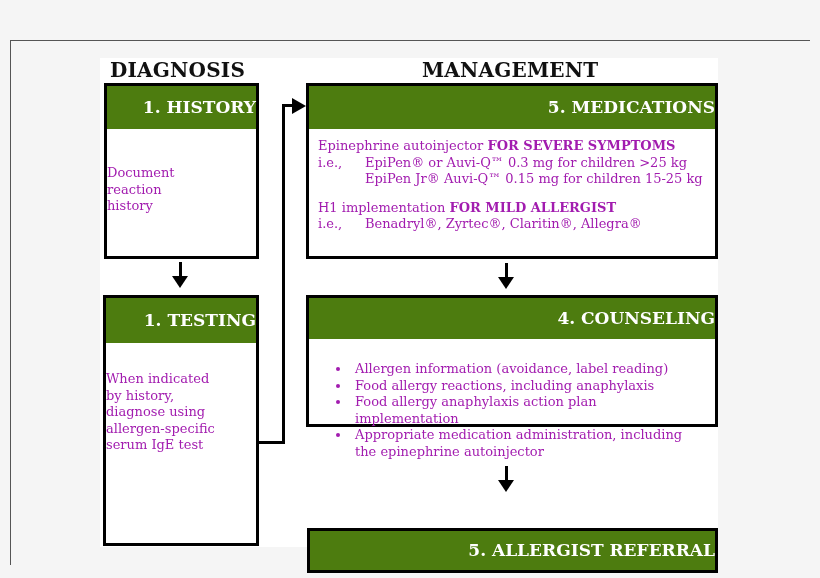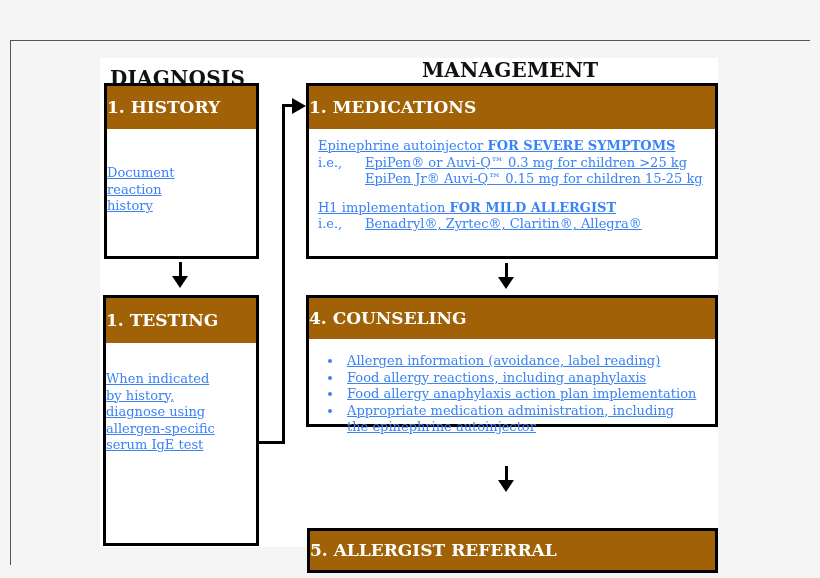--- a/index.html
+++ b/index.html
@@ -3,41 +3,41 @@
 <meta charset="utf-8">
 <style>
   html, body { margin:0; padding:0; }
   body { width:820px; height:578px; background:#f5f5f5; position:relative; overflow:hidden;
          font-family:"DejaVu Serif","Liberation Serif",serif; color:#1a1a1a; }
   .frame-top { position:absolute; left:10px; top:40px; width:800px; height:1px; background:#555; }
   .frame-left { position:absolute; left:10px; top:40px; width:1px; height:525px; background:#555; }
   .figure { position:absolute; left:100px; top:58px; width:618px; height:489px; background:#fff; }
   .col-title { position:absolute; font-weight:bold; font-size:20px; color:#111; letter-spacing:0.2px; white-space:nowrap; }
   .box { position:absolute; border:3px solid #000; background:#fff; box-sizing:border-box; }
-  .box-header { background:#a16207; color:#fff; font-weight:bold; font-size:17px; text-align:left; box-sizing:border-box; white-space:nowrap; }
-  .box-body { font-size:13px; line-height:16.5px; color:#3b82f6;text-decoration:underline; }
+  .box-header { background:#4d7c0f; color:#fff; font-weight:bold; font-size:17px; text-align:right; box-sizing:border-box; white-space:nowrap; }
+  .box-body { font-size:13px; line-height:16.5px; color:#a21caf; }
   .center-text { text-align:left; }
   .arrow-down { position:absolute; width:0; height:0; border-left:8px solid transparent; border-right:8px solid transparent; border-top:12px solid #000; }
   .stem { position:absolute; background:#000; }
   .arrow-right { position:absolute; width:0; height:0; border-top:8px solid transparent; border-bottom:8px solid transparent; border-left:14px solid #000; }
   .med-line { white-space:nowrap; }
   .ie { display:inline-block; width:47px; }
   .indent { display:inline-block; width:47px; }
-  ul.bullets { margin:0; padding:0 16px 0 34px; }
+  ul.bullets { margin:8px; padding:0 16px 0 34px; }
   ul.bullets li { margin:0; padding-left:4px; }
 </style>
 </head>
 <body>
 
 <div class="frame-top"></div>
 <div class="frame-left"></div>
 
 <div class="figure"></div>
 
-<div class="col-title" style="left:110px;top:66px;">DIAGNOSIS</div>
+<div class="col-title" style="left:110px;top:58px;">DIAGNOSIS</div>
 <div class="col-title" style="left:422px;top:58px;">MANAGEMENT</div>
 
 <div class="box" style="left:104px;top:83px;width:155px;height:176px;">
   <div class="box-header" style="height:43px;line-height:43px;">1. HISTORY</div>
   <div class="box-body center-text" style="padding-top:36px;">
     <div>Document</div>
     <div>reaction</div>
     <div>history</div>
   </div>
 </div>
@@ -55,21 +55,21 @@
     <div>serum IgE test</div>
   </div>
 </div>
 
 <div class="stem" style="left:258px;top:441px;width:27px;height:3px;"></div>
 <div class="stem" style="left:282px;top:104px;width:3px;height:340px;"></div>
 <div class="stem" style="left:282px;top:104px;width:12px;height:3px;"></div>
 <div class="arrow-right" style="left:292px;top:98px;"></div>
 
 <div class="box" style="left:306px;top:83px;width:412px;height:176px;">
-  <div class="box-header" style="height:43px;line-height:43px;">1. MEDICATIONS</div>
+  <div class="box-header" style="height:43px;line-height:43px;">5. MEDICATIONS</div>
   <div class="box-body" style="padding:9px 0 0 9px;">
     <div class="med-line"><span>Epinephrine autoinjector </span><b>FOR SEVERE SYMPTOMS</b></div>
     <div class="med-line"><span class="ie">i.e.,</span><span>EpiPen® or Auvi-Q™ 0.3 mg for children &gt;25 kg</span></div>
     <div class="med-line"><span class="indent"></span><span>EpiPen Jr® Auvi-Q™ 0.15 mg for children 15-25 kg</span></div>
     <div style="height:12px;"></div>
     <div class="med-line"><span>H1 implementation </span><b>FOR MILD ALLERGIST</b></div>
     <div class="med-line"><span class="ie">i.e.,</span><span>Benadryl®, Zyrtec®, Claritin®, Allegra®</span></div>
   </div>
 </div>
 

